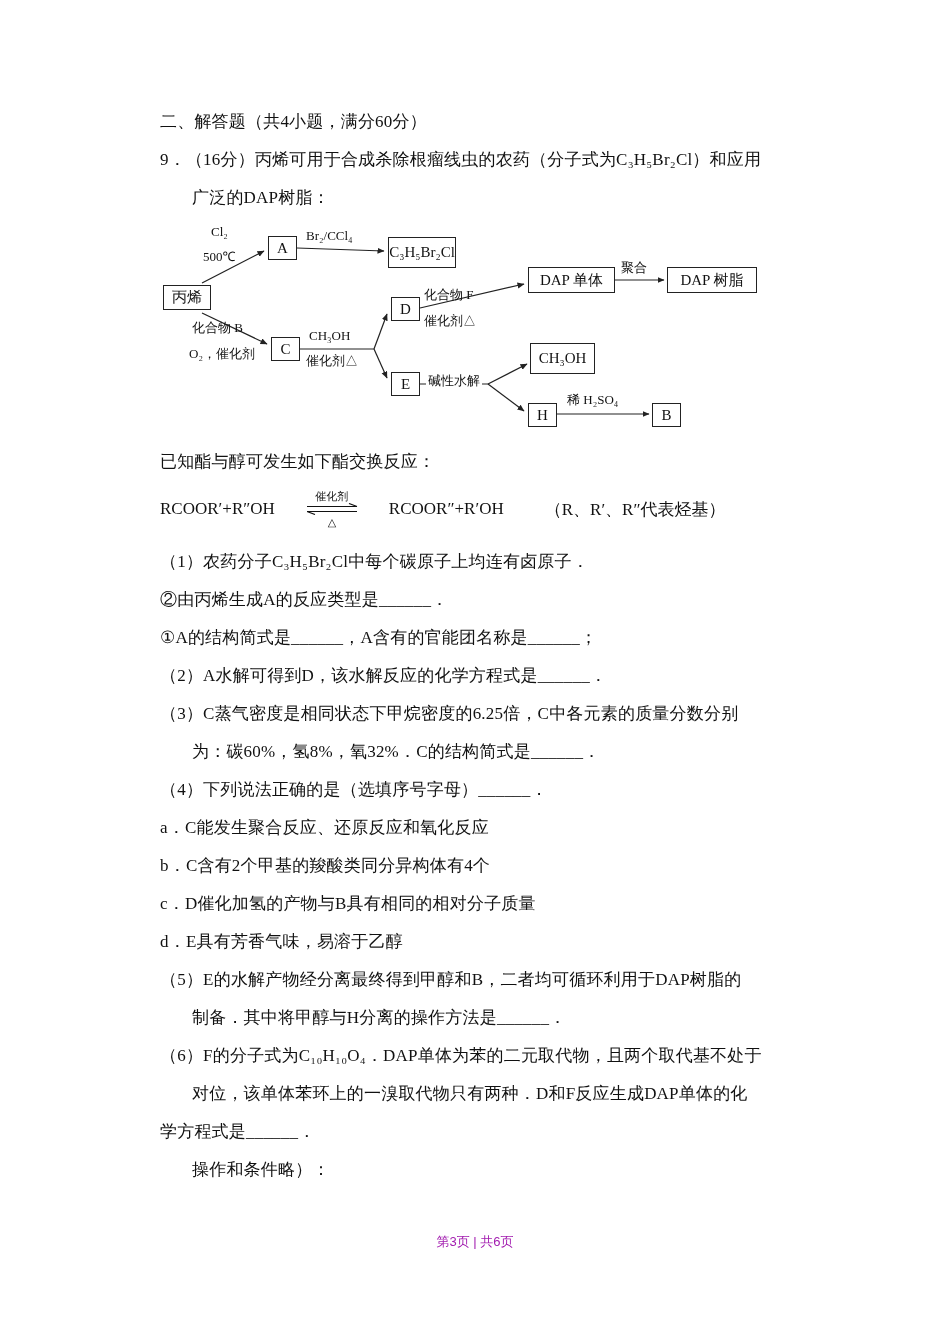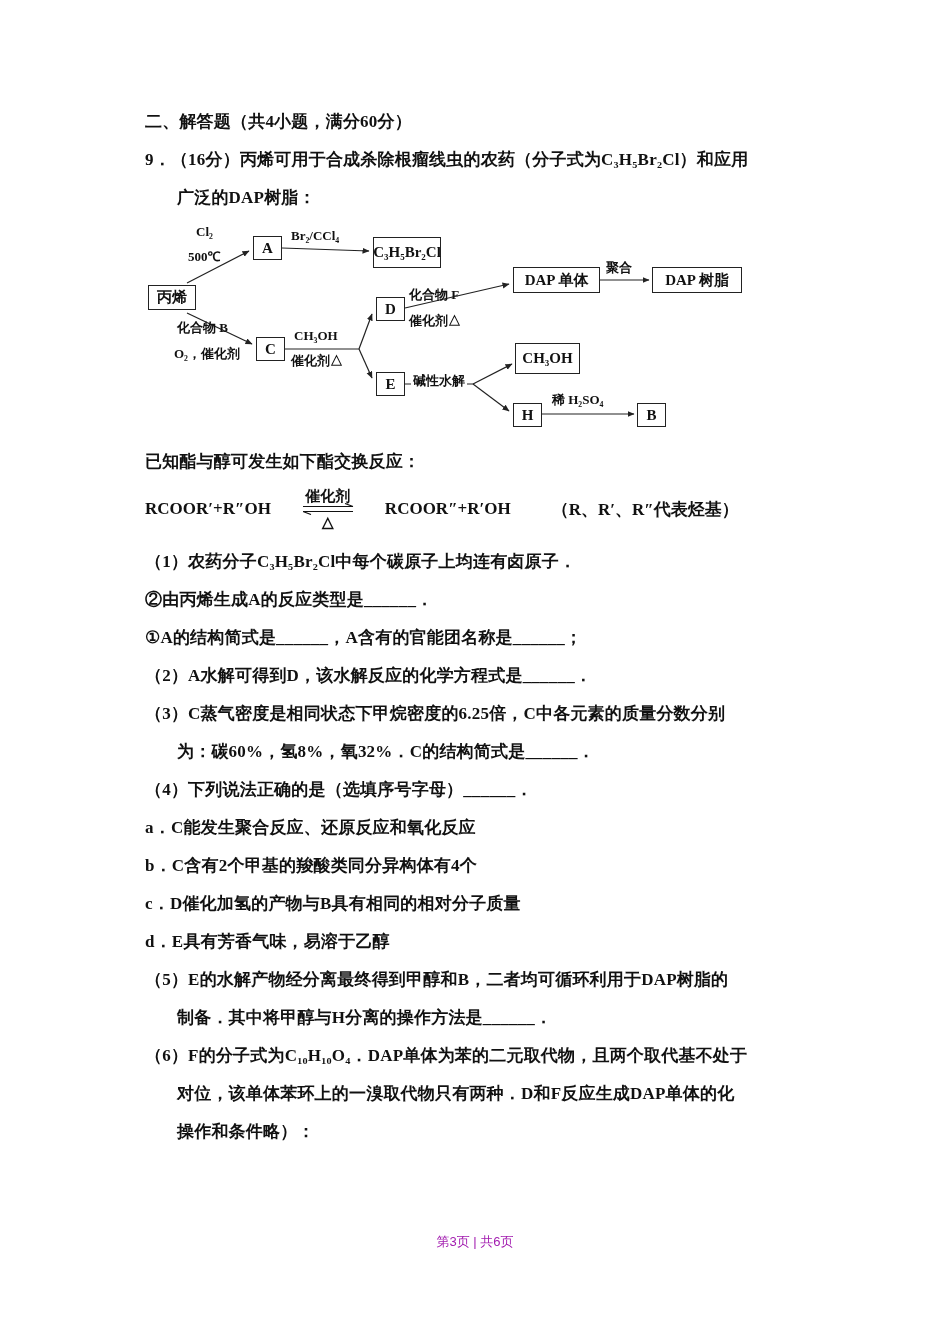--- a/index.html
+++ b/index.html
@@ -7,24 +7,23 @@
     position: relative;
     width: 950px;
     height: 1344px;
     background: #ffffff;
     font-family: "Liberation Serif", serif;
     color: #111;
     overflow: hidden;
   }
   .content {
     position: absolute;
-    left: 145px;
+    left: 160px;
     top: 103px;
     width: 668px;
-    font-weight: bold;
   }
   .line {
     font-size: 17px;
     line-height: 38px;
     white-space: nowrap;
     letter-spacing: 0.2px;
   }
   .indent { padding-left: 32px; }
 
   
@@ -63,21 +62,21 @@
     margin: 2px 0 8px 0;
     white-space: nowrap;
     gap: 27px;
   }
   .eq {
     display: inline-flex;
     flex-direction: column;
     align-items: center;
     margin: 0 2px;
   }
-  .eq-cond { font-size: 15px; line-height: 14px; }
+  .eq-cond { font-size: 11px; line-height: 14px; }
   .reaction-note { margin-left: 14px; }
 
   .footer {
     position: absolute;
     top: 1233px;
     left: 0;
     width: 100%;
     text-align: center;
     font-size: 13px;
     color: #a21caf;
@@ -170,19 +169,20 @@
     <div class="line indent">为：碳60%，氢8%，氧32%．C的结构简式是______．</div>
     <div class="line">（4）下列说法正确的是（选填序号字母）______．</div>
     <div class="line">a．C能发生聚合反应、还原反应和氧化反应</div>
     <div class="line">b．C含有2个甲基的羧酸类同分异构体有4个</div>
     <div class="line">c．D催化加氢的产物与B具有相同的相对分子质量</div>
     <div class="line">d．E具有芳香气味，易溶于乙醇</div>
     <div class="line">（5）E的水解产物经分离最终得到甲醇和B，二者均可循环利用于DAP树脂的</div>
     <div class="line indent">制备．其中将甲醇与H分离的操作方法是______．</div>
     <div class="line">（6）F的分子式为C₁₀H₁₀O₄．DAP单体为苯的二元取代物，且两个取代基不处于</div>
     <div class="line indent">对位，该单体苯环上的一溴取代物只有两种．D和F反应生成DAP单体的化</div>
+    <div class="line">学方程式是______．</div>
 
     <div class="line indent">操作和条件略）：</div>
 
   </div>
 
   <div class="footer">第3页 | 共6页</div>
 </div>
 
 </body></html>

